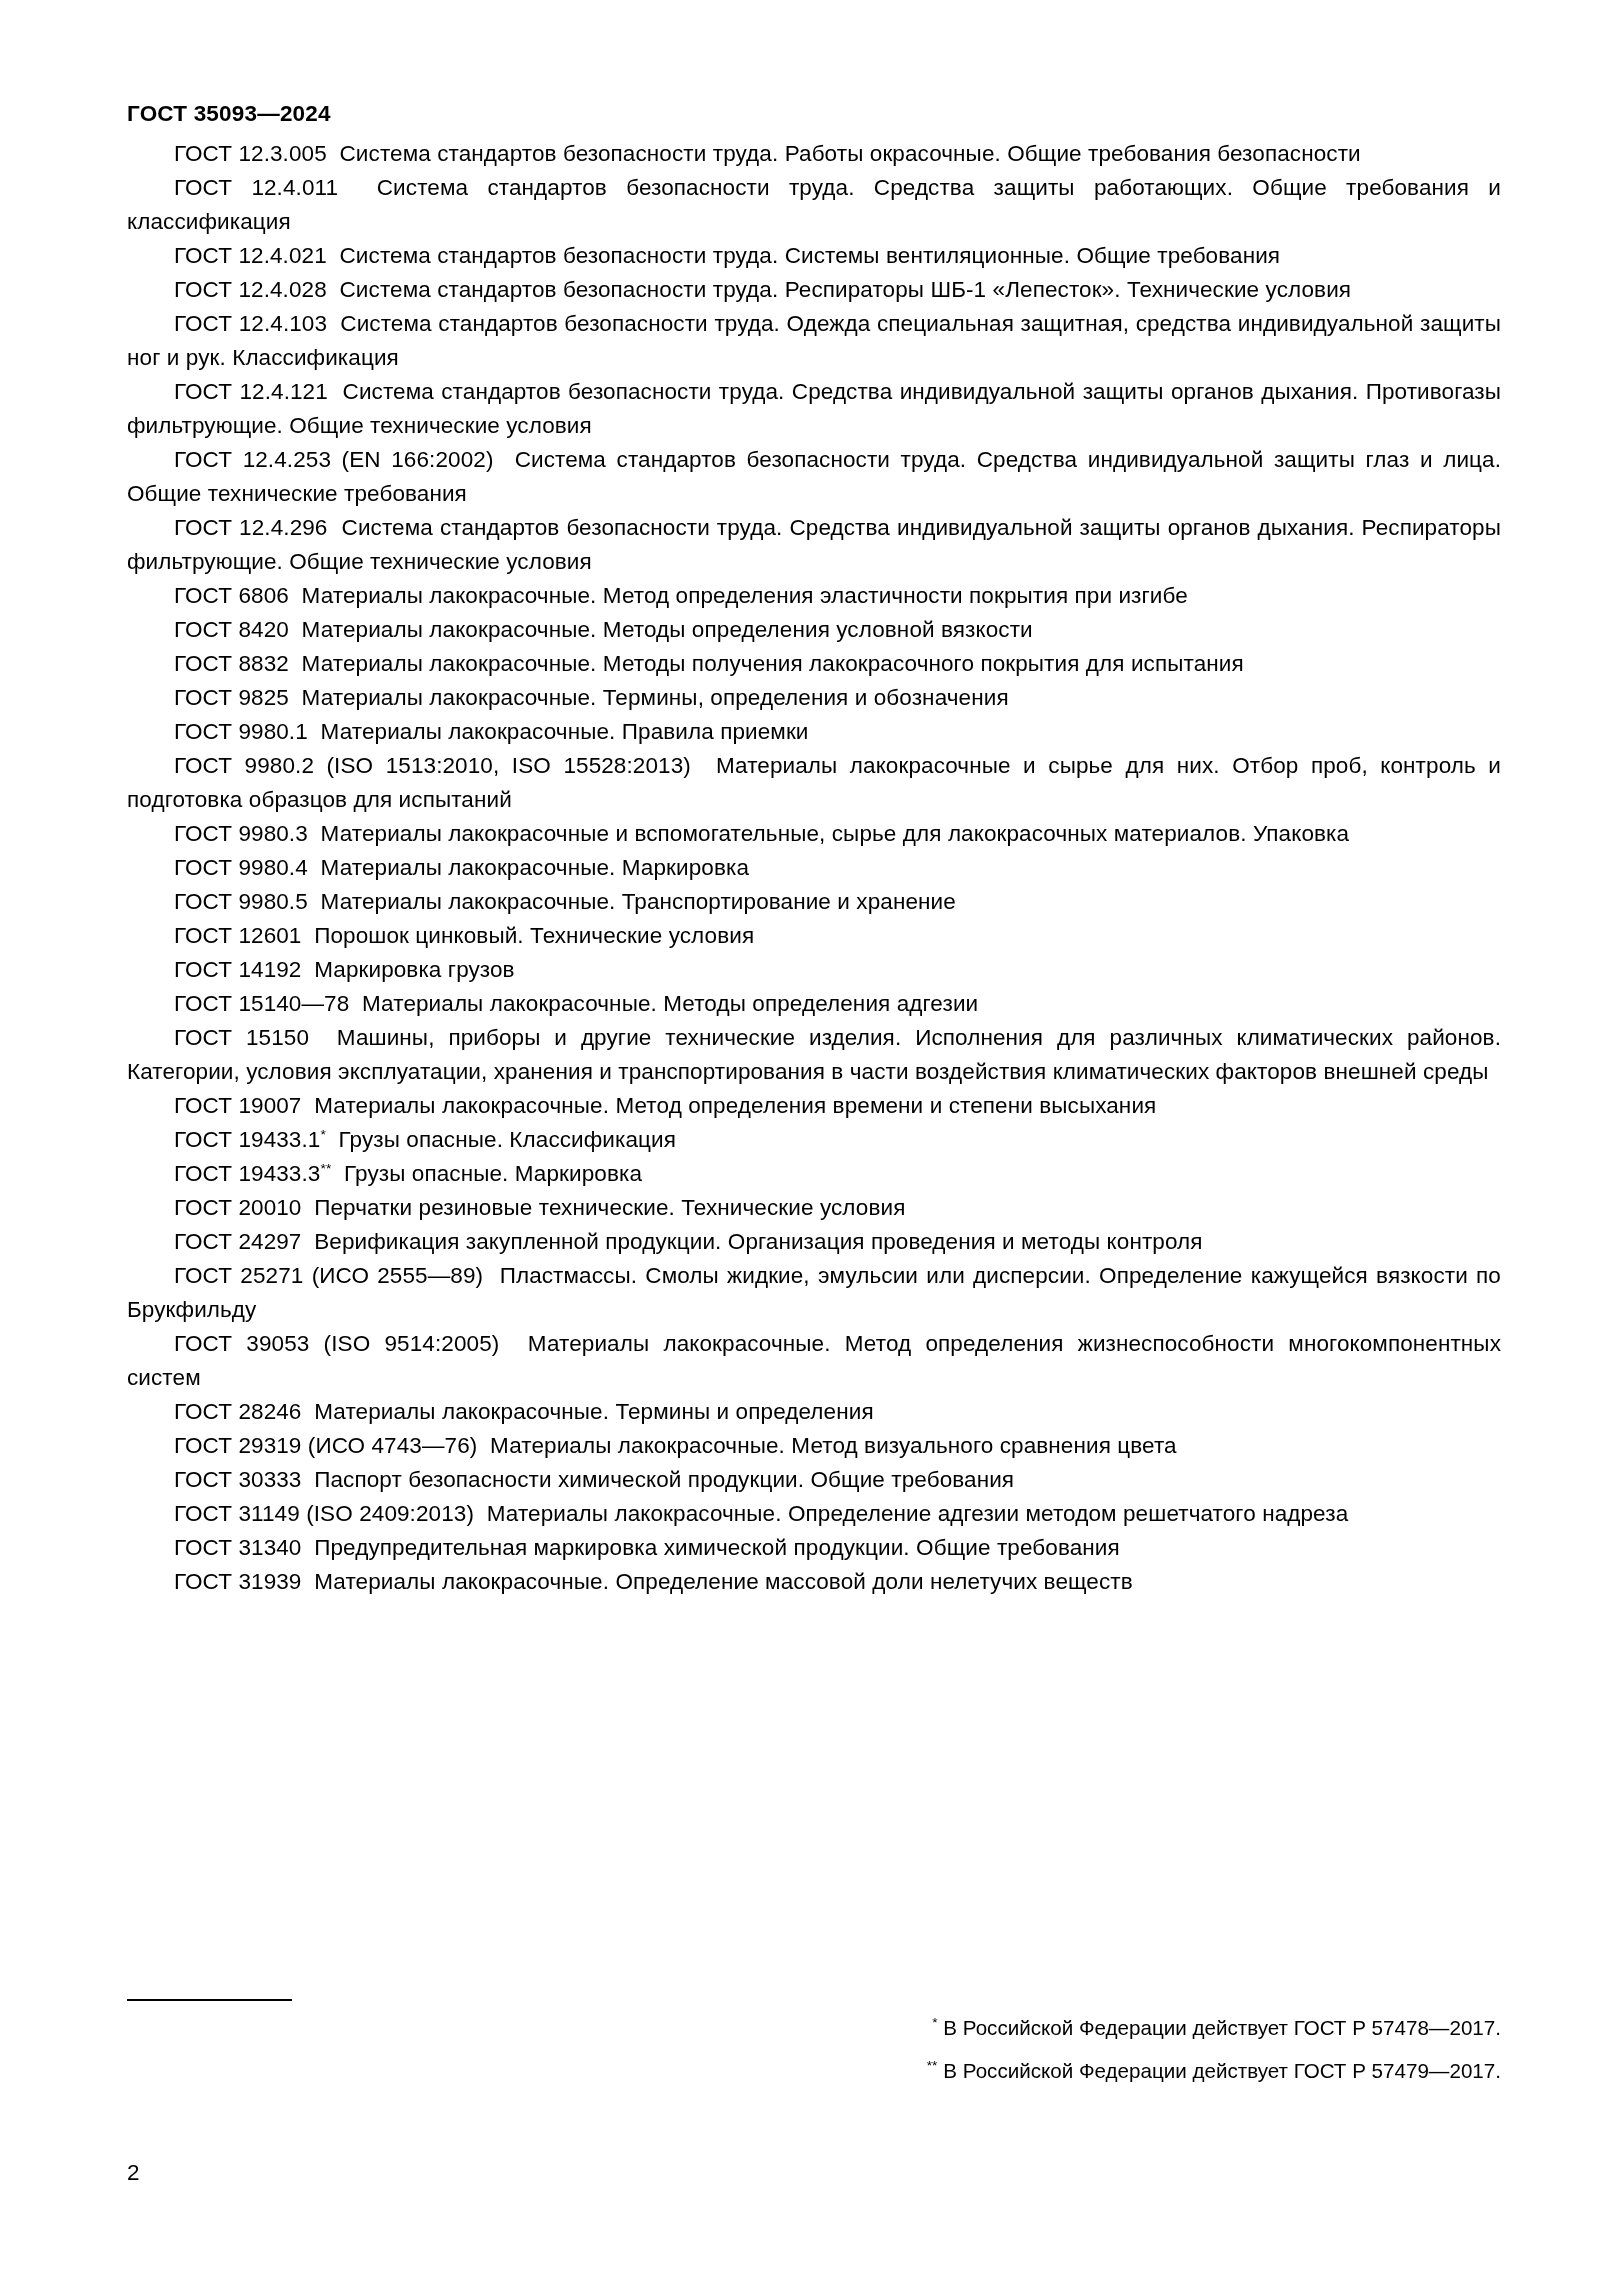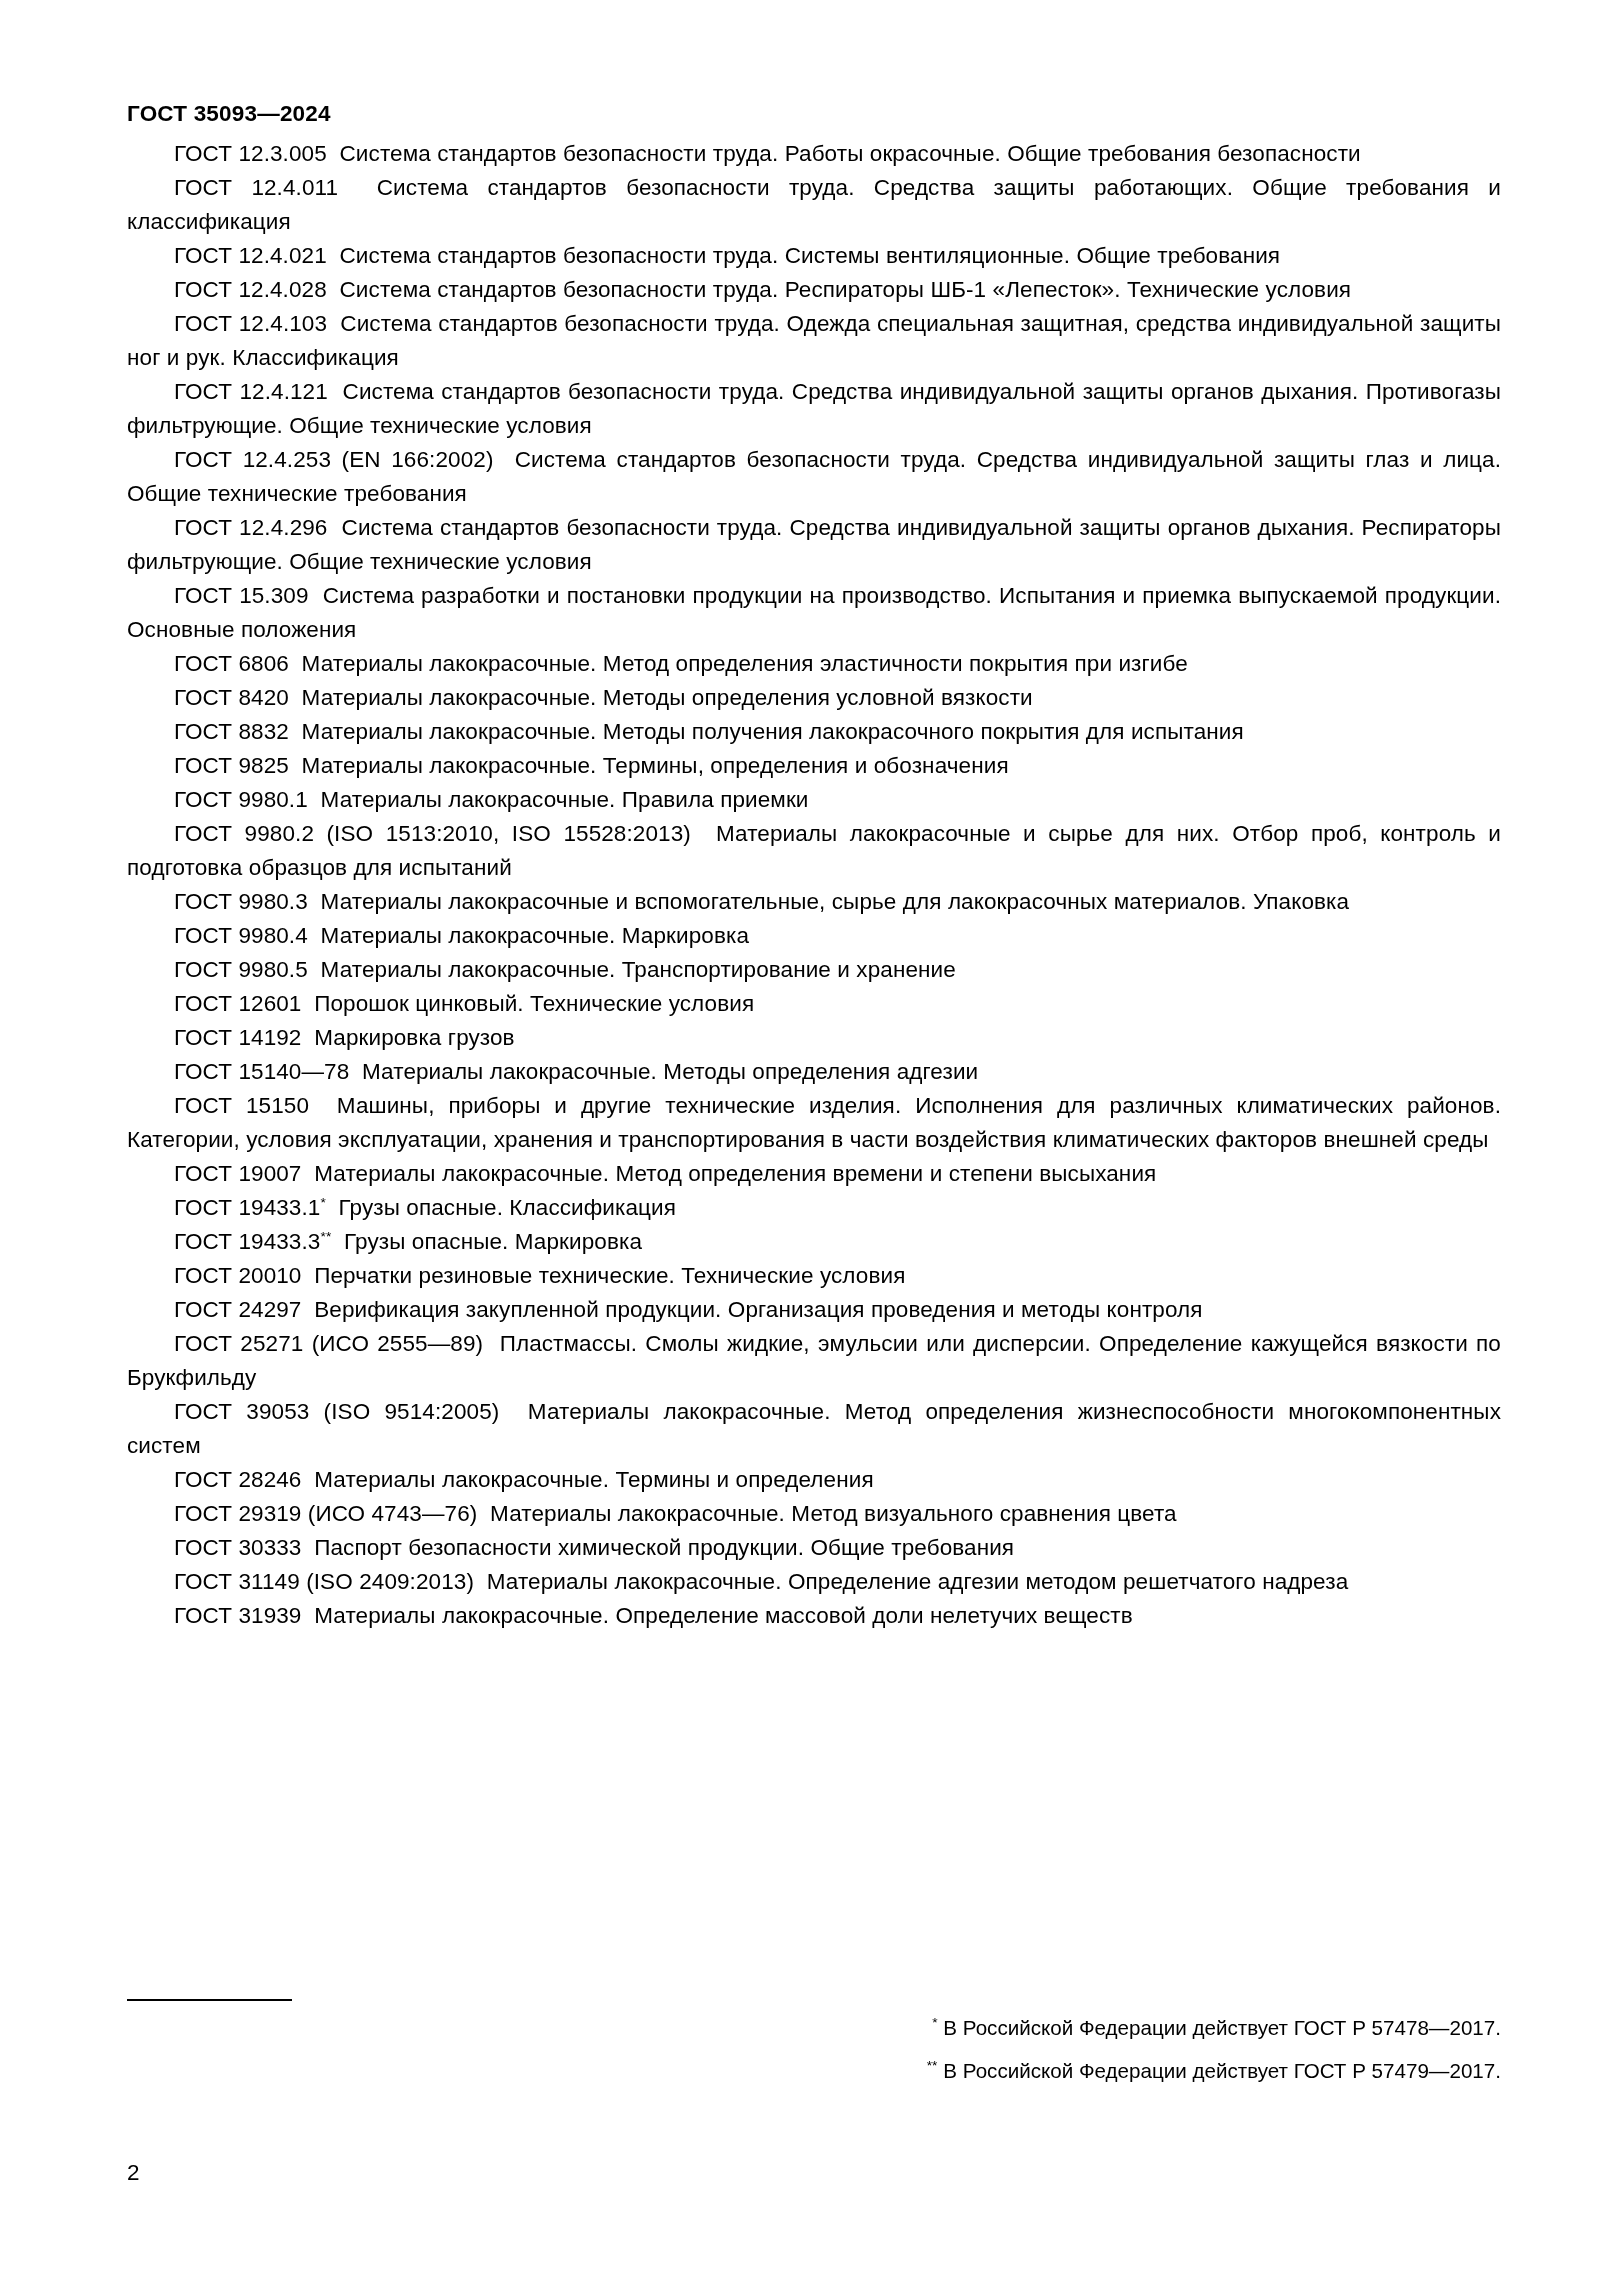--- a/index.html
+++ b/index.html
@@ -76,21 +76,20 @@
 
   <div class="refs">
       <p class="ref"><span class="gost-code">ГОСТ 12.3.005</span>&nbsp; Система стандартов безопасности труда. Работы окрасочные. Общие требования безопасности</p>
       <p class="ref"><span class="gost-code">ГОСТ 12.4.011</span>&nbsp; Система стандартов безопасности труда. Средства защиты работающих. Общие требования и классификация</p>
       <p class="ref"><span class="gost-code">ГОСТ 12.4.021</span>&nbsp; Система стандартов безопасности труда. Системы вентиляционные. Общие требования</p>
       <p class="ref"><span class="gost-code">ГОСТ 12.4.028</span>&nbsp; Система стандартов безопасности труда. Респираторы ШБ-1 «Лепесток». Технические условия</p>
       <p class="ref"><span class="gost-code">ГОСТ 12.4.103</span>&nbsp; Система стандартов безопасности труда. Одежда специальная защитная, средства индивидуальной защиты ног и рук. Классификация</p>
       <p class="ref"><span class="gost-code">ГОСТ 12.4.121</span>&nbsp; Система стандартов безопасности труда. Средства индивидуальной защиты органов дыхания. Противогазы фильтрующие. Общие технические условия</p>
       <p class="ref"><span class="gost-code">ГОСТ 12.4.253 (EN 166:2002)</span>&nbsp; Система стандартов безопасности труда. Средства индивидуальной защиты глаз и лица. Общие технические требования</p>
       <p class="ref"><span class="gost-code">ГОСТ 12.4.296</span>&nbsp; Система стандартов безопасности труда. Средства индивидуальной защиты органов дыхания. Респираторы фильтрующие. Общие технические условия</p>
-      <p class="ref"><span class="gost-code">ГОСТ 15.309</span>&nbsp; Система разработки и постановки продукции на производство. Испытания и приемка выпускаемой продукции. Основные положения</p>
       <p class="ref"><span class="gost-code">ГОСТ 6806</span>&nbsp; Материалы лакокрасочные. Метод определения эластичности покрытия при изгибе</p>
       <p class="ref"><span class="gost-code">ГОСТ 8420</span>&nbsp; Материалы лакокрасочные. Методы определения условной вязкости</p>
       <p class="ref"><span class="gost-code">ГОСТ 8832</span>&nbsp; Материалы лакокрасочные. Методы получения лакокрасочного покрытия для испытания</p>
       <p class="ref"><span class="gost-code">ГОСТ 9825</span>&nbsp; Материалы лакокрасочные. Термины, определения и обозначения</p>
       <p class="ref"><span class="gost-code">ГОСТ 9980.1</span>&nbsp; Материалы лакокрасочные. Правила приемки</p>
       <p class="ref"><span class="gost-code">ГОСТ 9980.2 (ISO 1513:2010, ISO 15528:2013)</span>&nbsp; Материалы лакокрасочные и сырье для них. Отбор проб, контроль и подготовка образцов для испытаний</p>
       <p class="ref"><span class="gost-code">ГОСТ 9980.3</span>&nbsp; Материалы лакокрасочные и вспомогательные, сырье для лакокрасочных материалов. Упаковка</p>
       <p class="ref"><span class="gost-code">ГОСТ 9980.4</span>&nbsp; Материалы лакокрасочные. Маркировка</p>
       <p class="ref"><span class="gost-code">ГОСТ 9980.5</span>&nbsp; Материалы лакокрасочные. Транспортирование и хранение</p>
       <p class="ref"><span class="gost-code">ГОСТ 12601</span>&nbsp; Порошок цинковый. Технические условия</p>
@@ -101,20 +100,21 @@
       <p class="ref"><span class="gost-code">ГОСТ 19433.1</span><sup>*</sup>&nbsp; Грузы опасные. Классификация</p>
       <p class="ref"><span class="gost-code">ГОСТ 19433.3</span><sup>**</sup>&nbsp; Грузы опасные. Маркировка</p>
       <p class="ref"><span class="gost-code">ГОСТ 20010</span>&nbsp; Перчатки резиновые технические. Технические условия</p>
       <p class="ref"><span class="gost-code">ГОСТ 24297</span>&nbsp; Верификация закупленной продукции. Организация проведения и методы контроля</p>
       <p class="ref"><span class="gost-code">ГОСТ 25271 (ИСО 2555—89)</span>&nbsp; Пластмассы. Смолы жидкие, эмульсии или дисперсии. Определение кажущейся вязкости по Брукфильду</p>
       <p class="ref"><span class="gost-code">ГОСТ 39053 (ISO 9514:2005)</span>&nbsp; Материалы лакокрасочные. Метод определения жизнеспособности многокомпонентных систем</p>
       <p class="ref"><span class="gost-code">ГОСТ 28246</span>&nbsp; Материалы лакокрасочные. Термины и определения</p>
       <p class="ref"><span class="gost-code">ГОСТ 29319 (ИСО 4743—76)</span>&nbsp; Материалы лакокрасочные. Метод визуального сравнения цвета</p>
       <p class="ref"><span class="gost-code">ГОСТ 30333</span>&nbsp; Паспорт безопасности химической продукции. Общие требования</p>
       <p class="ref"><span class="gost-code">ГОСТ 31149 (ISO 2409:2013)</span>&nbsp; Материалы лакокрасочные. Определение адгезии методом решетчатого надреза</p>
+      <p class="ref"><span class="gost-code">ГОСТ 31340</span>&nbsp; Предупредительная маркировка химической продукции. Общие требования</p>
       <p class="ref"><span class="gost-code">ГОСТ 31939</span>&nbsp; Материалы лакокрасочные. Определение массовой доли нелетучих веществ</p>
     </div>
 
   <div class="footnotes">
     <div class="fn-rule"></div>
     <div>
         <p class="fn"><sup>*</sup>В Российской Федерации действует ГОСТ Р 57478—2017.</p>
         <p class="fn"><sup>**</sup>В Российской Федерации действует ГОСТ Р 57479—2017.</p>
       </div>
   </div>

